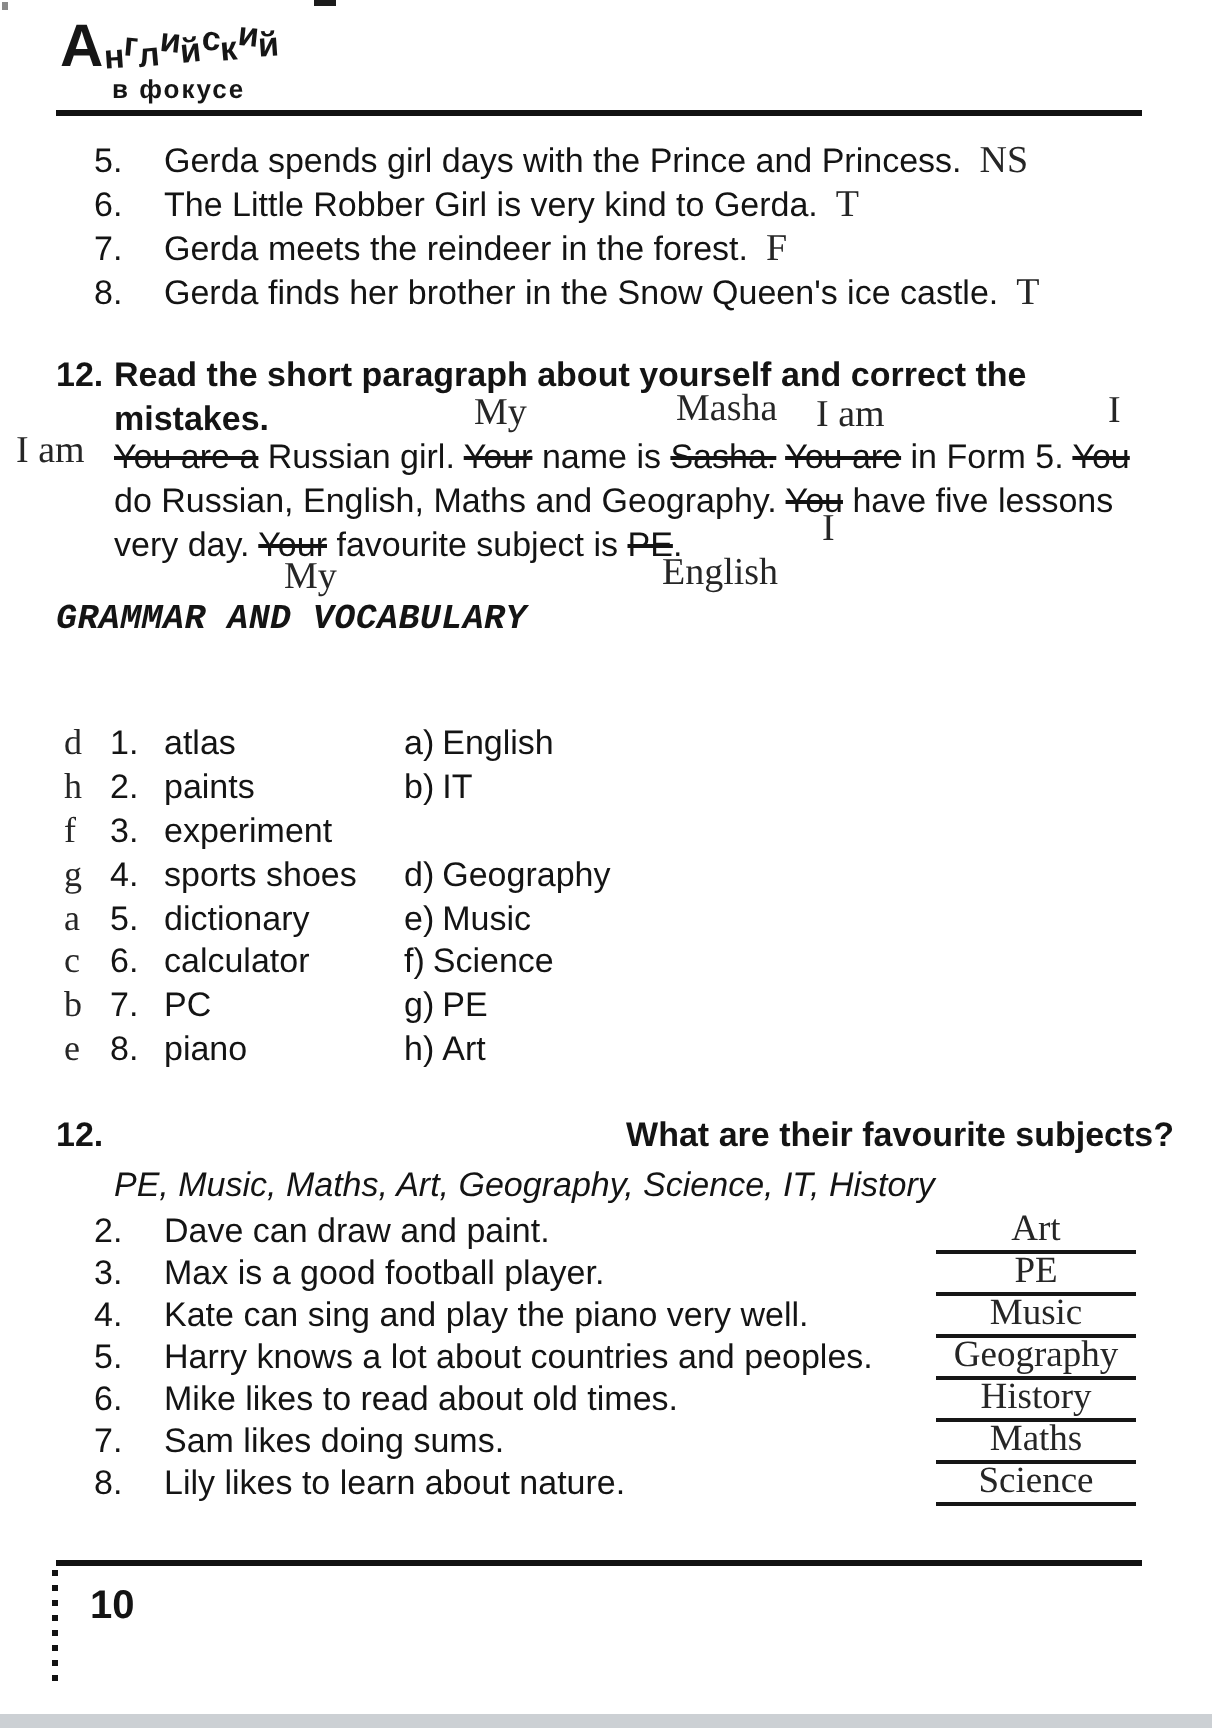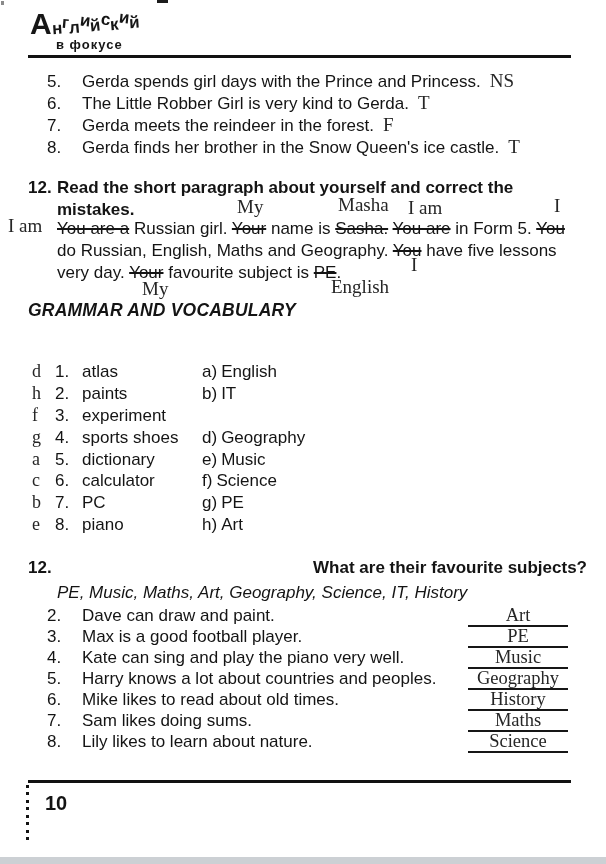--- a/index.html
+++ b/index.html
@@ -27,21 +27,21 @@
   
   .exhead{font-weight:bold;font-size:17px;line-height:22px;}
   .exhead .exnum{position:absolute;left:0;top:0;}
   .exhead .body{display:block;padding-left:29px;width:530px;}
 
   
   .para{position:absolute;left:57px;top:218px;width:524px;font-size:17px;}
   .para .pline{height:22px;line-height:22px;white-space:nowrap;}
   .corr{position:absolute;font-size:19px;line-height:19px;white-space:nowrap;}
 
-  .section-head{position:absolute;left:28px;top:300px;font-size:17.5px;font-weight:bold;font-style:italic;letter-spacing:.2px;}
+  .section-head{position:absolute;left:28px;top:300px;font-size:17.5px;font-weight:bold;font-style:italic;letter-spacing:.2px;font-family:Liberation Mono, monospace;}
 
   
   .ex11rows{position:absolute;left:32px;top:361px;width:420px;}
   .ex11rows .mrow{display:grid;grid-template-columns:23px 27px 120px auto;height:21.9px;line-height:21.9px;font-size:17px;white-space:nowrap;}
   .ex11rows .hans{font-size:18px;line-height:20px;}
   .ex11rows .subj .sp{margin-left:4px;}
 
   
   .wordbank{position:absolute;left:57px;top:583px;font-size:17px;font-style:italic;white-space:nowrap;}
   .ex12rows{position:absolute;left:47px;top:605px;width:545px;}

